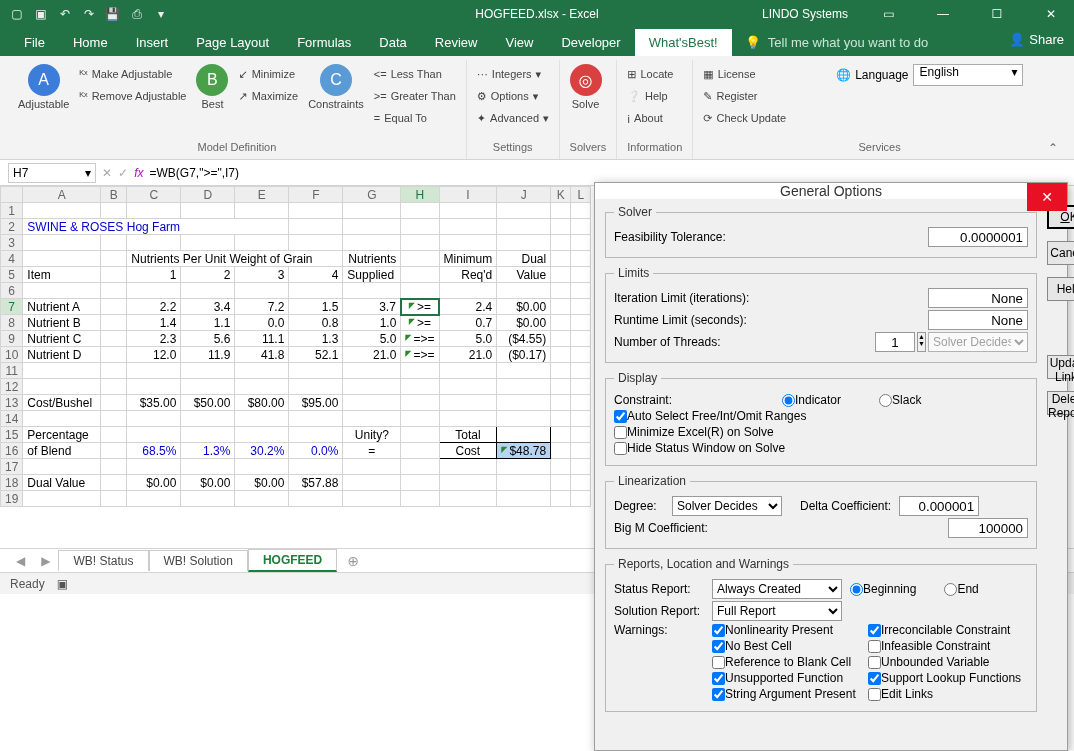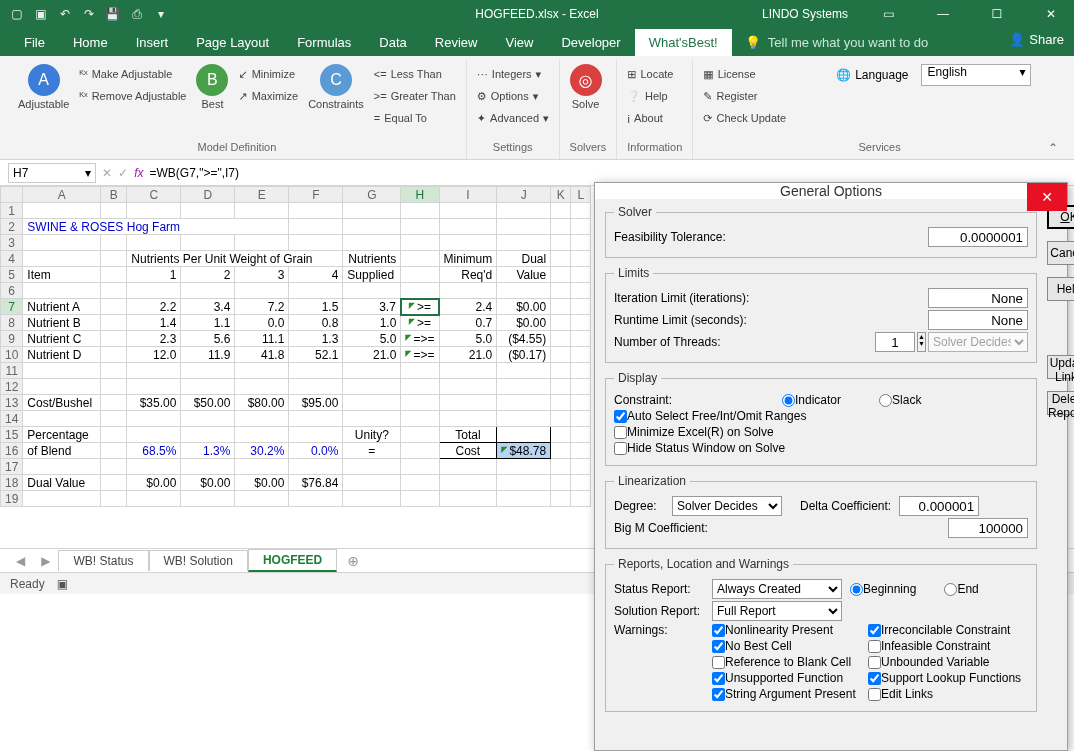--- a/index.html
+++ b/index.html
@@ -242,21 +242,21 @@
             <span>Register</span>
           </div>
         <div class="small-item">
             <span>⟳</span>
             <span>Check Update</span>
           </div>
       </div>
       <div style="margin-left:40px;" class="small-item">
         <span>🌐</span>
         <span>Language</span>
-        <div class="lang-select" style="width:110px;margin-left:8px;"><span>English</span><span style="position:absolute;right:4px;">▾</span></div>
+        <div class="lang-select" style="width:110px;"><span>English</span><span style="position:absolute;right:4px;">▾</span></div>
       </div>
     </div>
     <div class="group-label">Services</div>
     <div class="ribbon-collapse">⌃</div>
   </div>
 </div>
 
 <div class="fbar">
   <div class="namebox">
       <span>H7</span>
@@ -549,21 +549,21 @@
           <td></td>
           <td></td>
         </tr>
 <tr>
           <td class="rowhead">18</td>
           <td class="left">Dual Value</td>
           <td></td>
           <td>$0.00</td>
           <td>$0.00</td>
           <td>$0.00</td>
-          <td>$76.84</td>
+          <td>$57.88</td>
           <td></td>
           <td></td>
           <td></td>
           <td></td>
           <td></td>
           <td></td>
         </tr>
 <tr>
           <td class="rowhead">19</td>
           <td></td>

